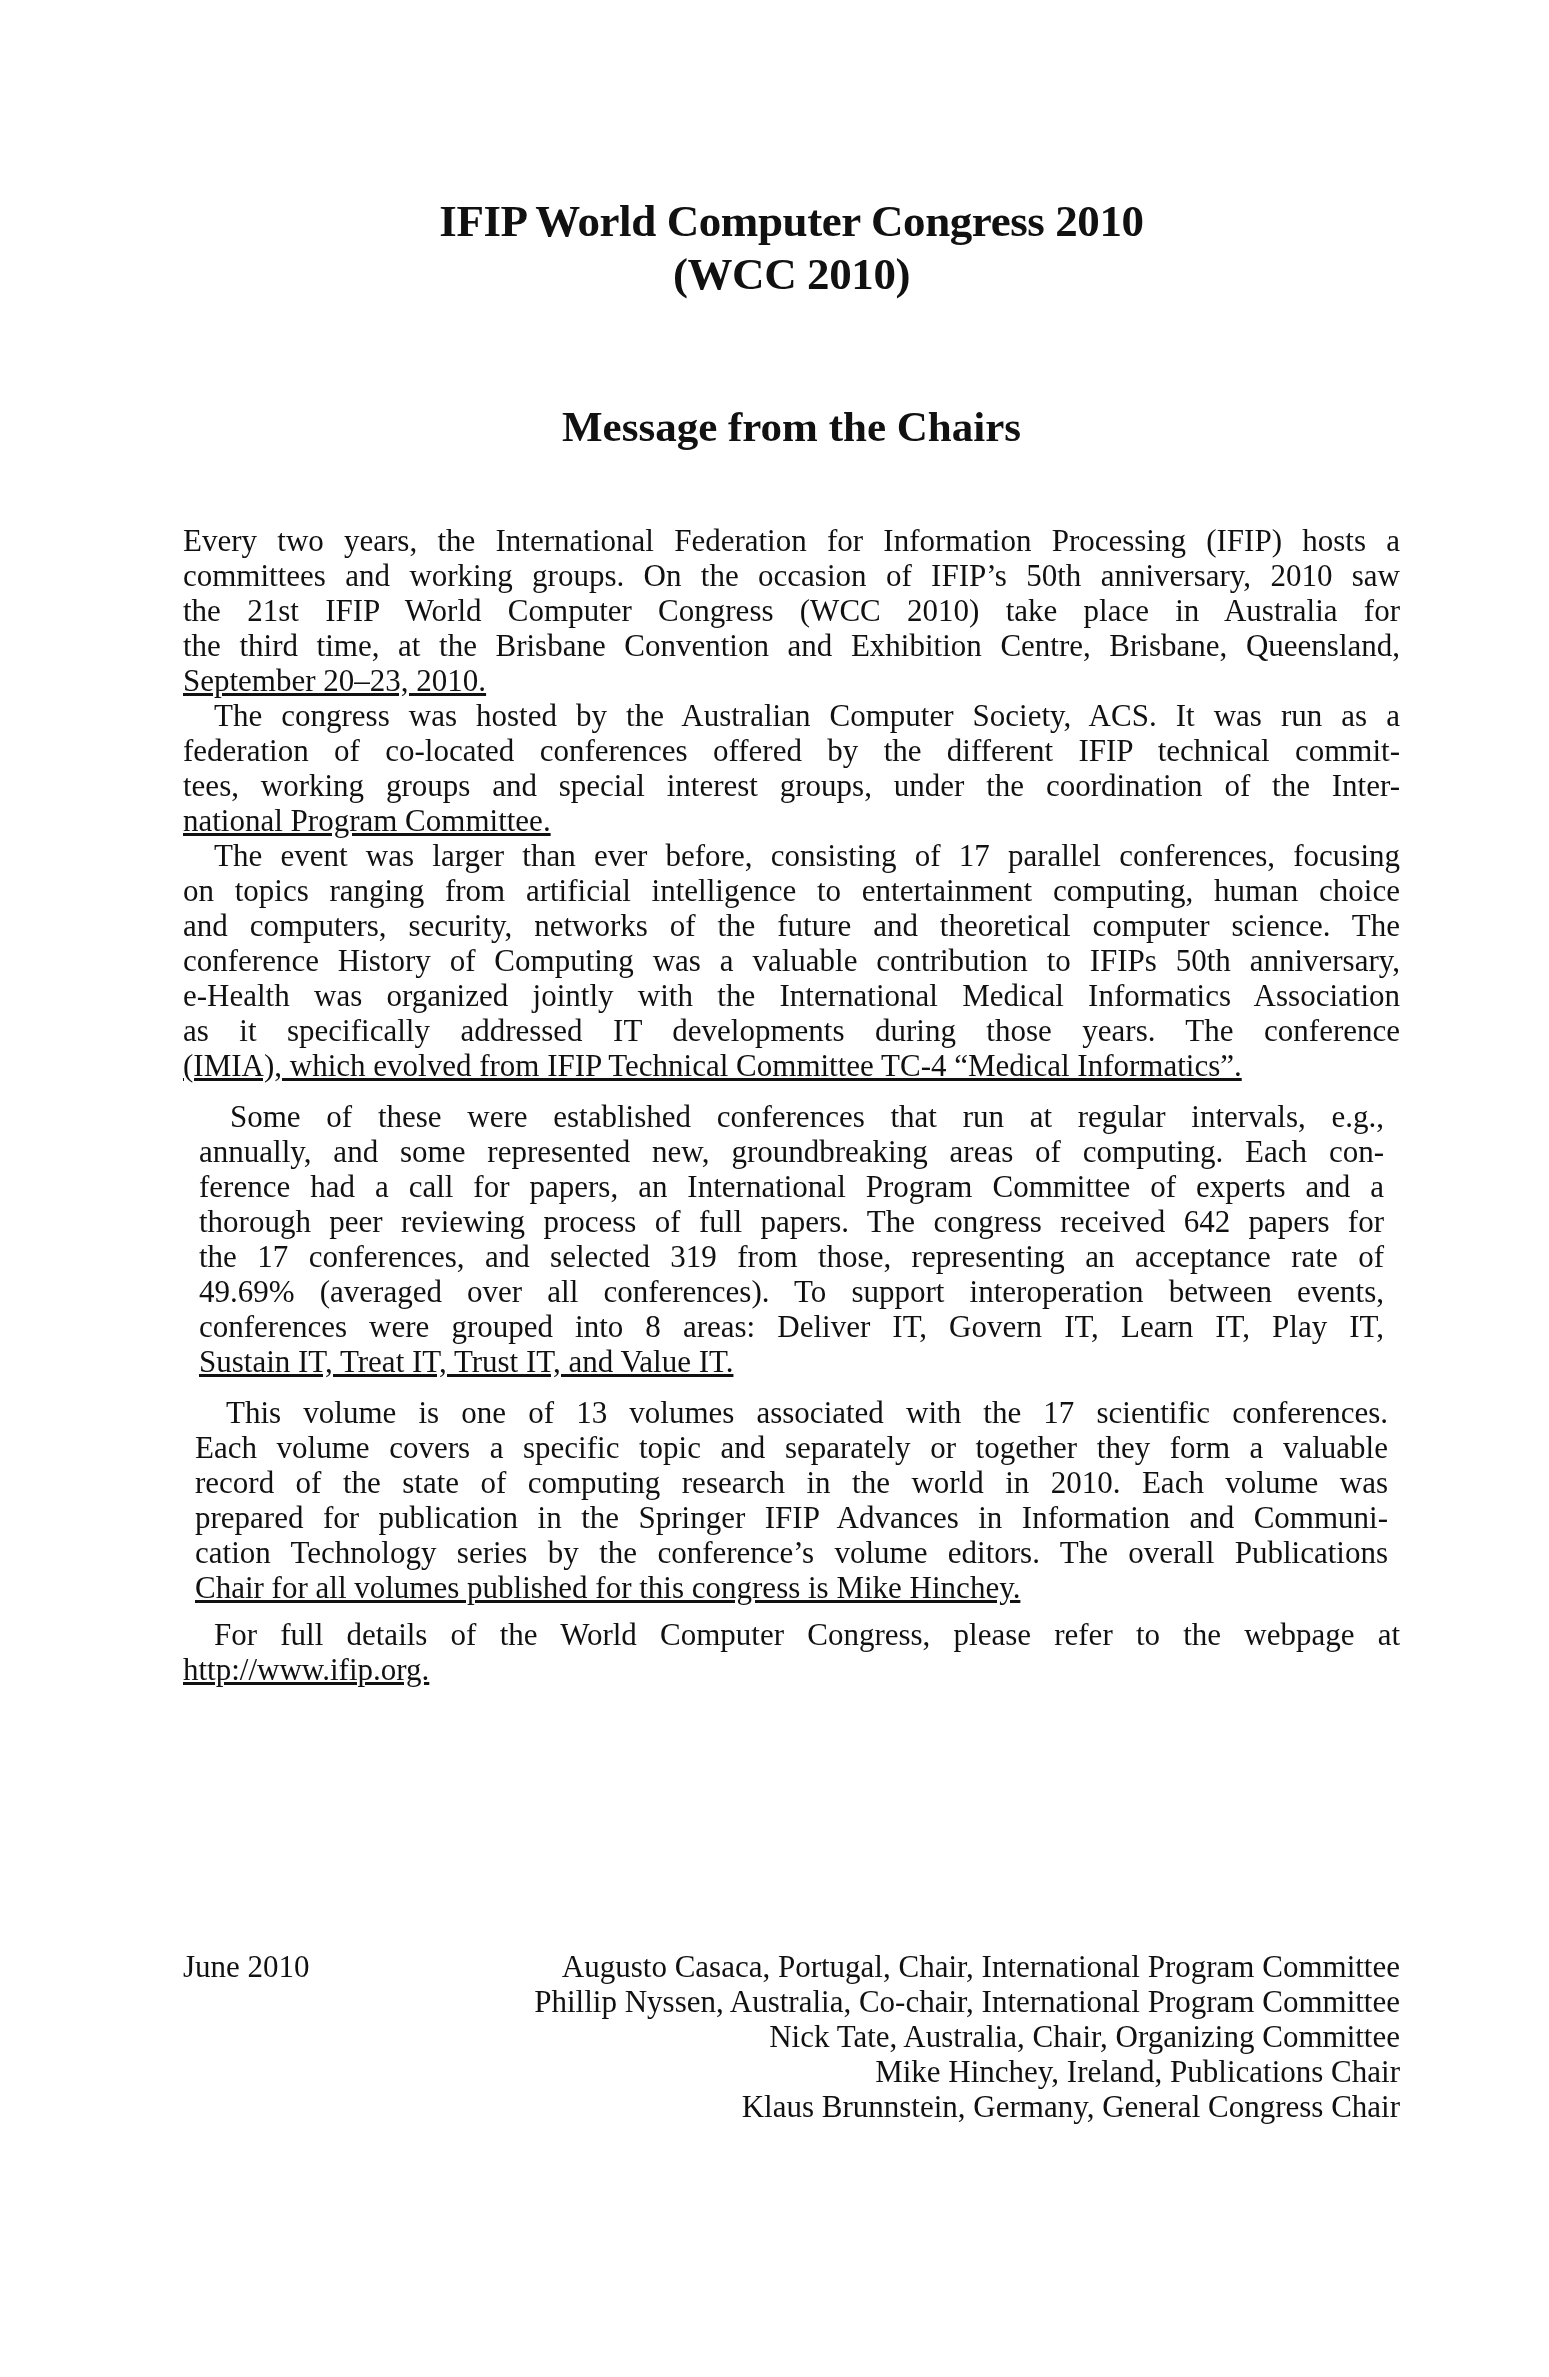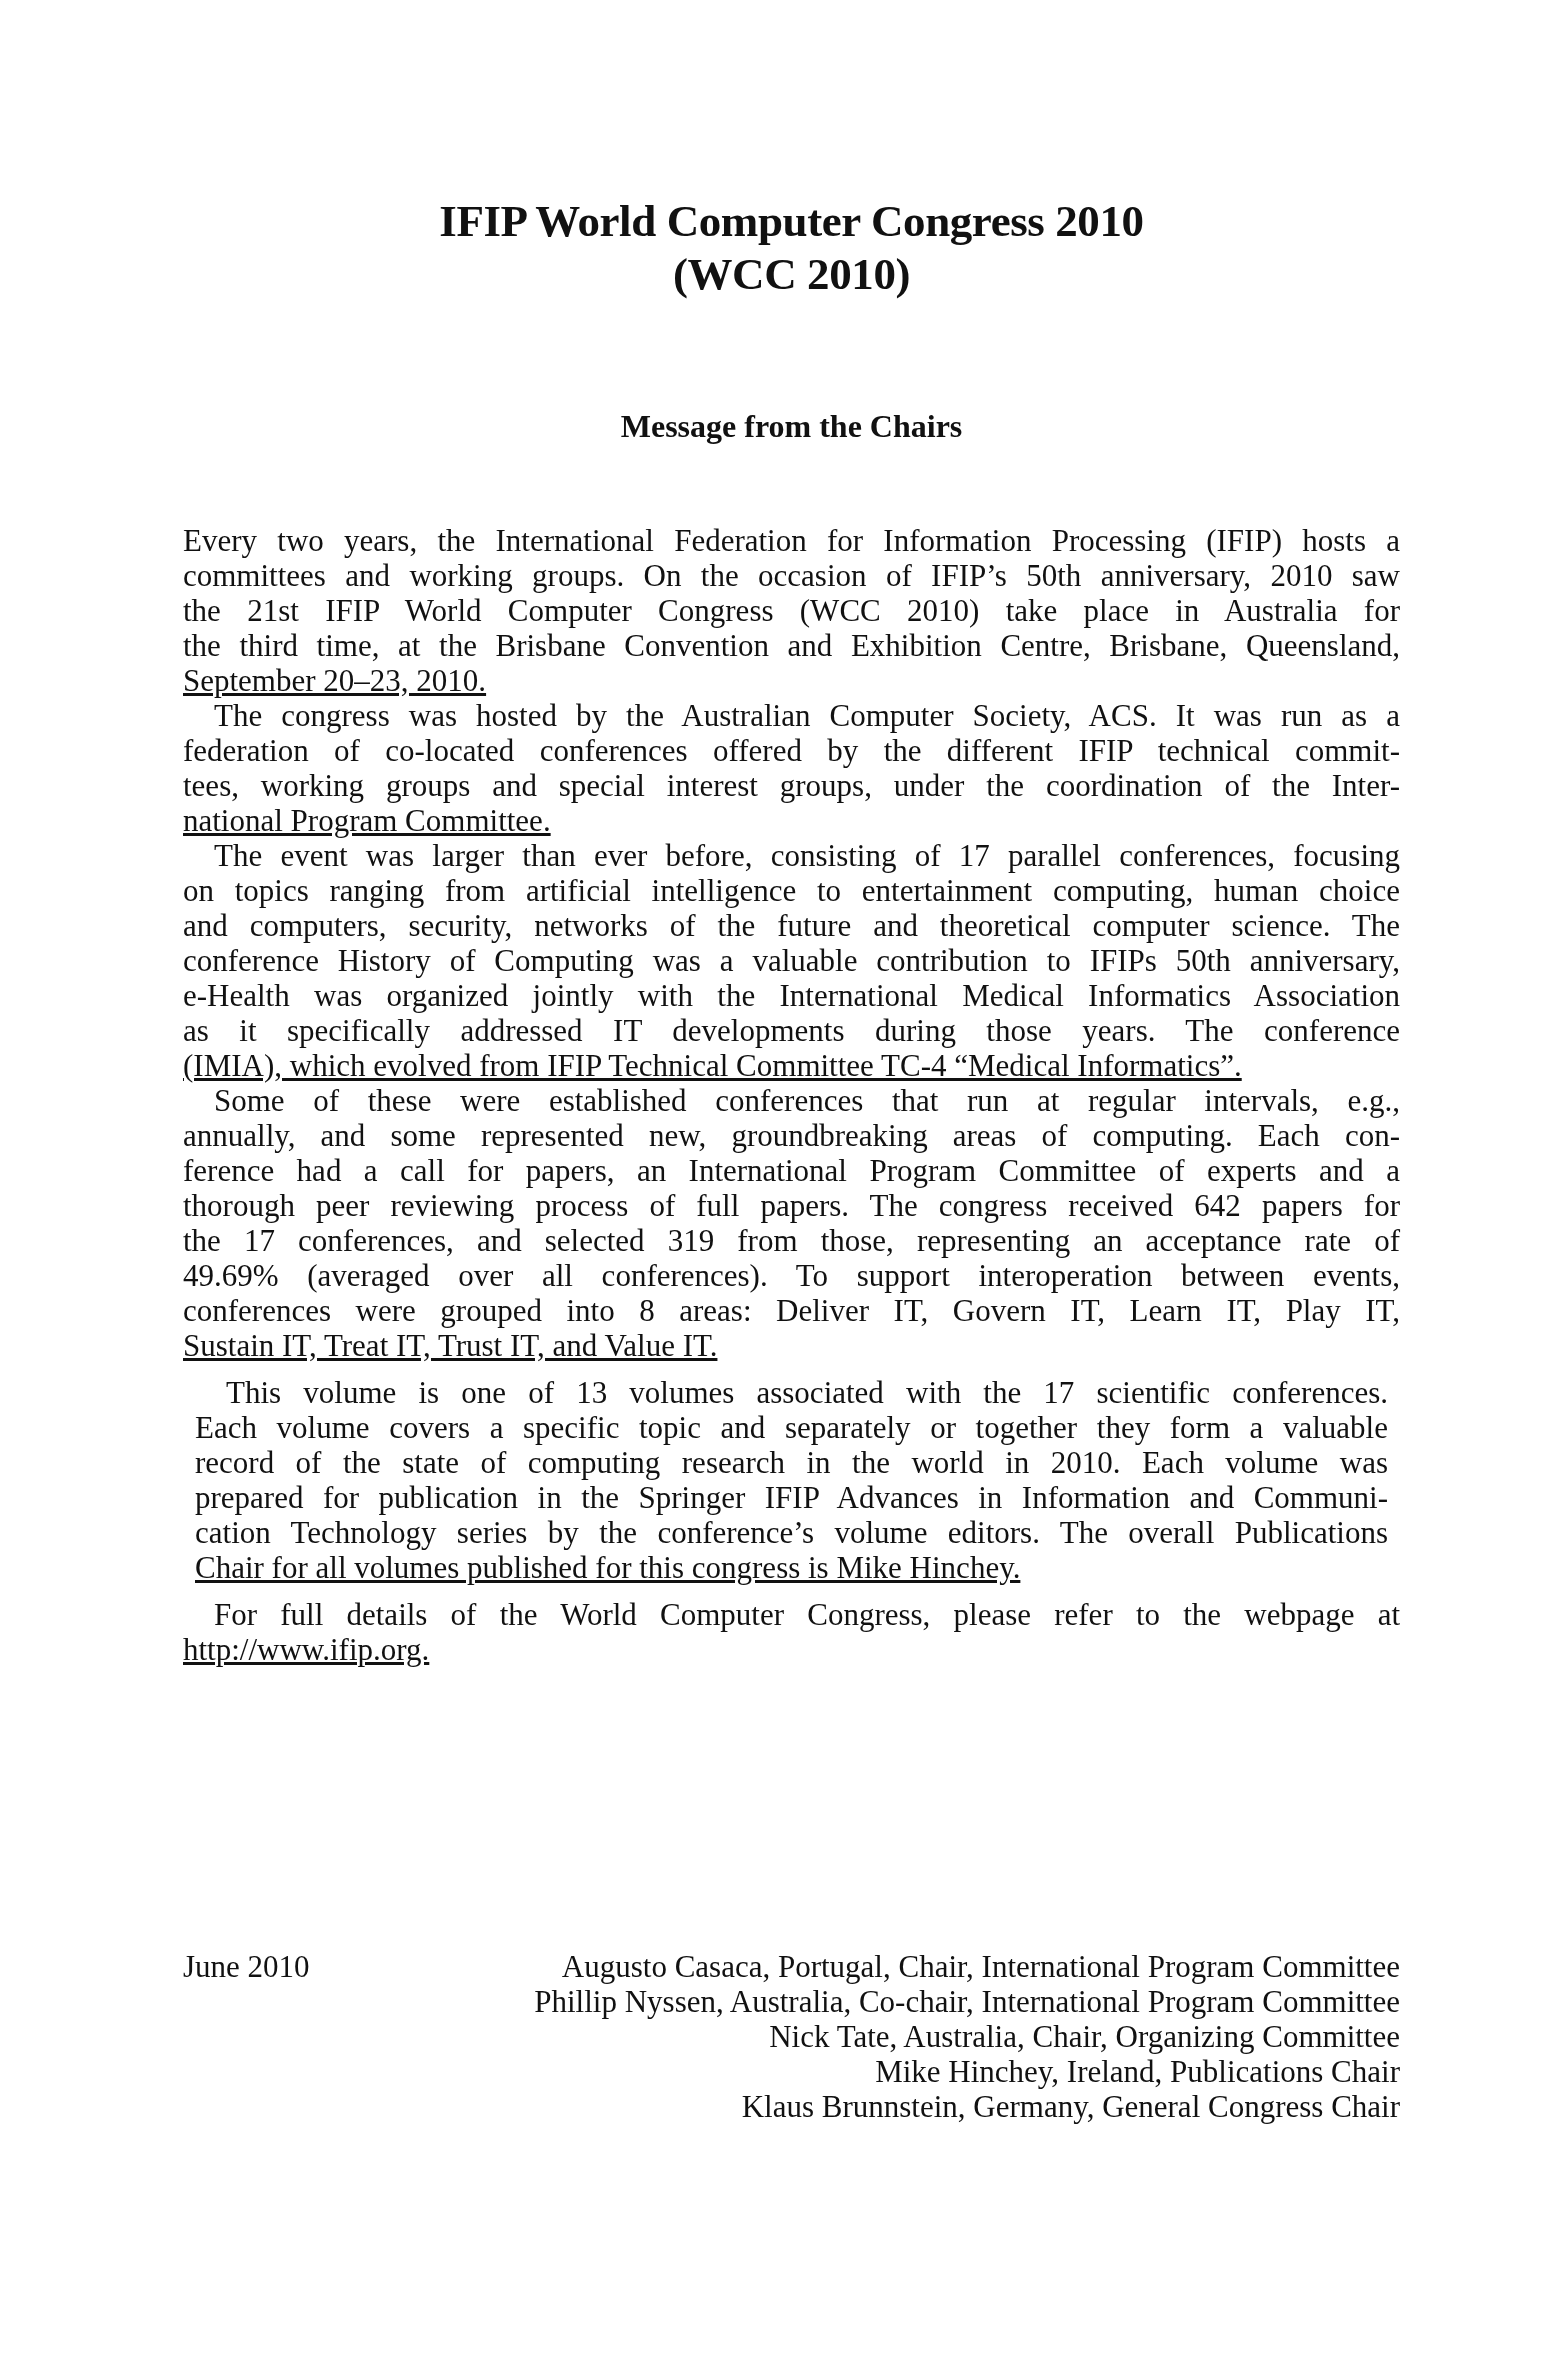--- a/index.html
+++ b/index.html
@@ -33,21 +33,21 @@
     letter-spacing: -0.4px;
     margin: 0;
   }
   .subtitle {
     position: absolute;
     left: 0;
     top: 406px;
     width: 1217px;
     text-align: center;
     font-weight: bold;
-    font-size: 32px;
+    font-size: 43px;
     line-height: 41px;
     margin: 0;
   }
   .body-text {
     position: absolute;
     left: 0;
     top: 523px;
     width: 1217px;
     font-size: 31px;
     line-height: 35px;
@@ -124,21 +124,21 @@
     <p style="margin:0">
       <span class="line indent">The event was larger than ever before, consisting of 17 parallel conferences, focusing</span>
       <span class="line">on topics ranging from artificial intelligence to entertainment computing, human choice</span>
       <span class="line">and computers, security, networks of the future and theoretical computer science. The</span>
       <span class="line">conference History of Computing was a valuable contribution to IFIPs 50th anniversary,</span>
       <span class="line">e-Health was organized jointly with the International Medical Informatics Association</span>
       <span class="line">as it specifically addressed IT developments during those years. The conference</span>
       <span class="line last">(IMIA), which evolved from IFIP Technical Committee TC-4 “Medical Informatics”.</span>
     </p>
 
-    <p style="margin:0">
+    <p style="margin:16px">
       <span class="line indent">Some of these were established conferences that run at regular intervals, e.g.,</span>
       <span class="line">annually, and some represented new, groundbreaking areas of computing. Each con-</span>
       <span class="line">ference had a call for papers, an International Program Committee of experts and a</span>
       <span class="line">thorough peer reviewing process of full papers. The congress received 642 papers for</span>
       <span class="line">the 17 conferences, and selected 319 from those, representing an acceptance rate of</span>
       <span class="line">49.69% (averaged over all conferences). To support interoperation between events,</span>
       <span class="line">conferences were grouped into 8 areas: Deliver IT, Govern IT, Learn IT, Play IT,</span>
       <span class="line last">Sustain IT, Treat IT, Trust IT, and Value IT.</span>
     </p>
 

